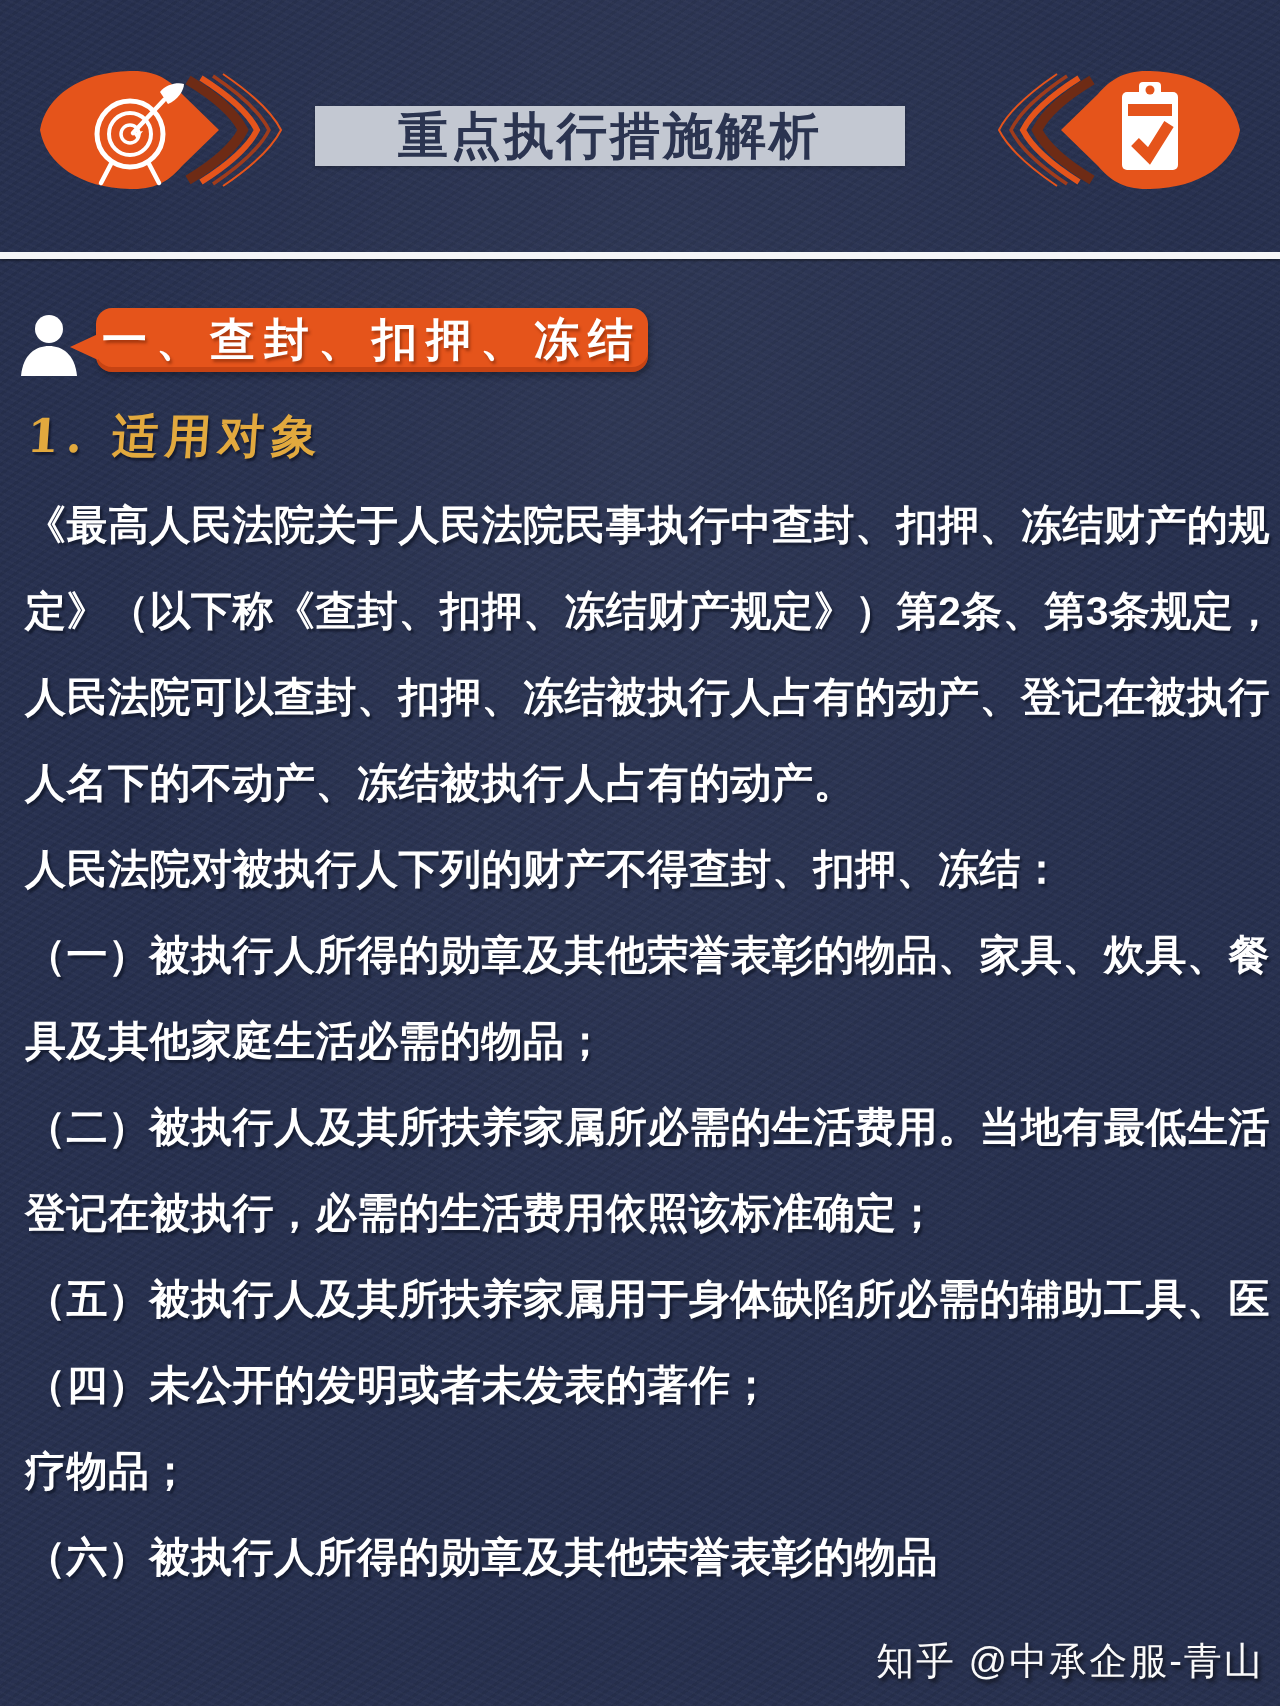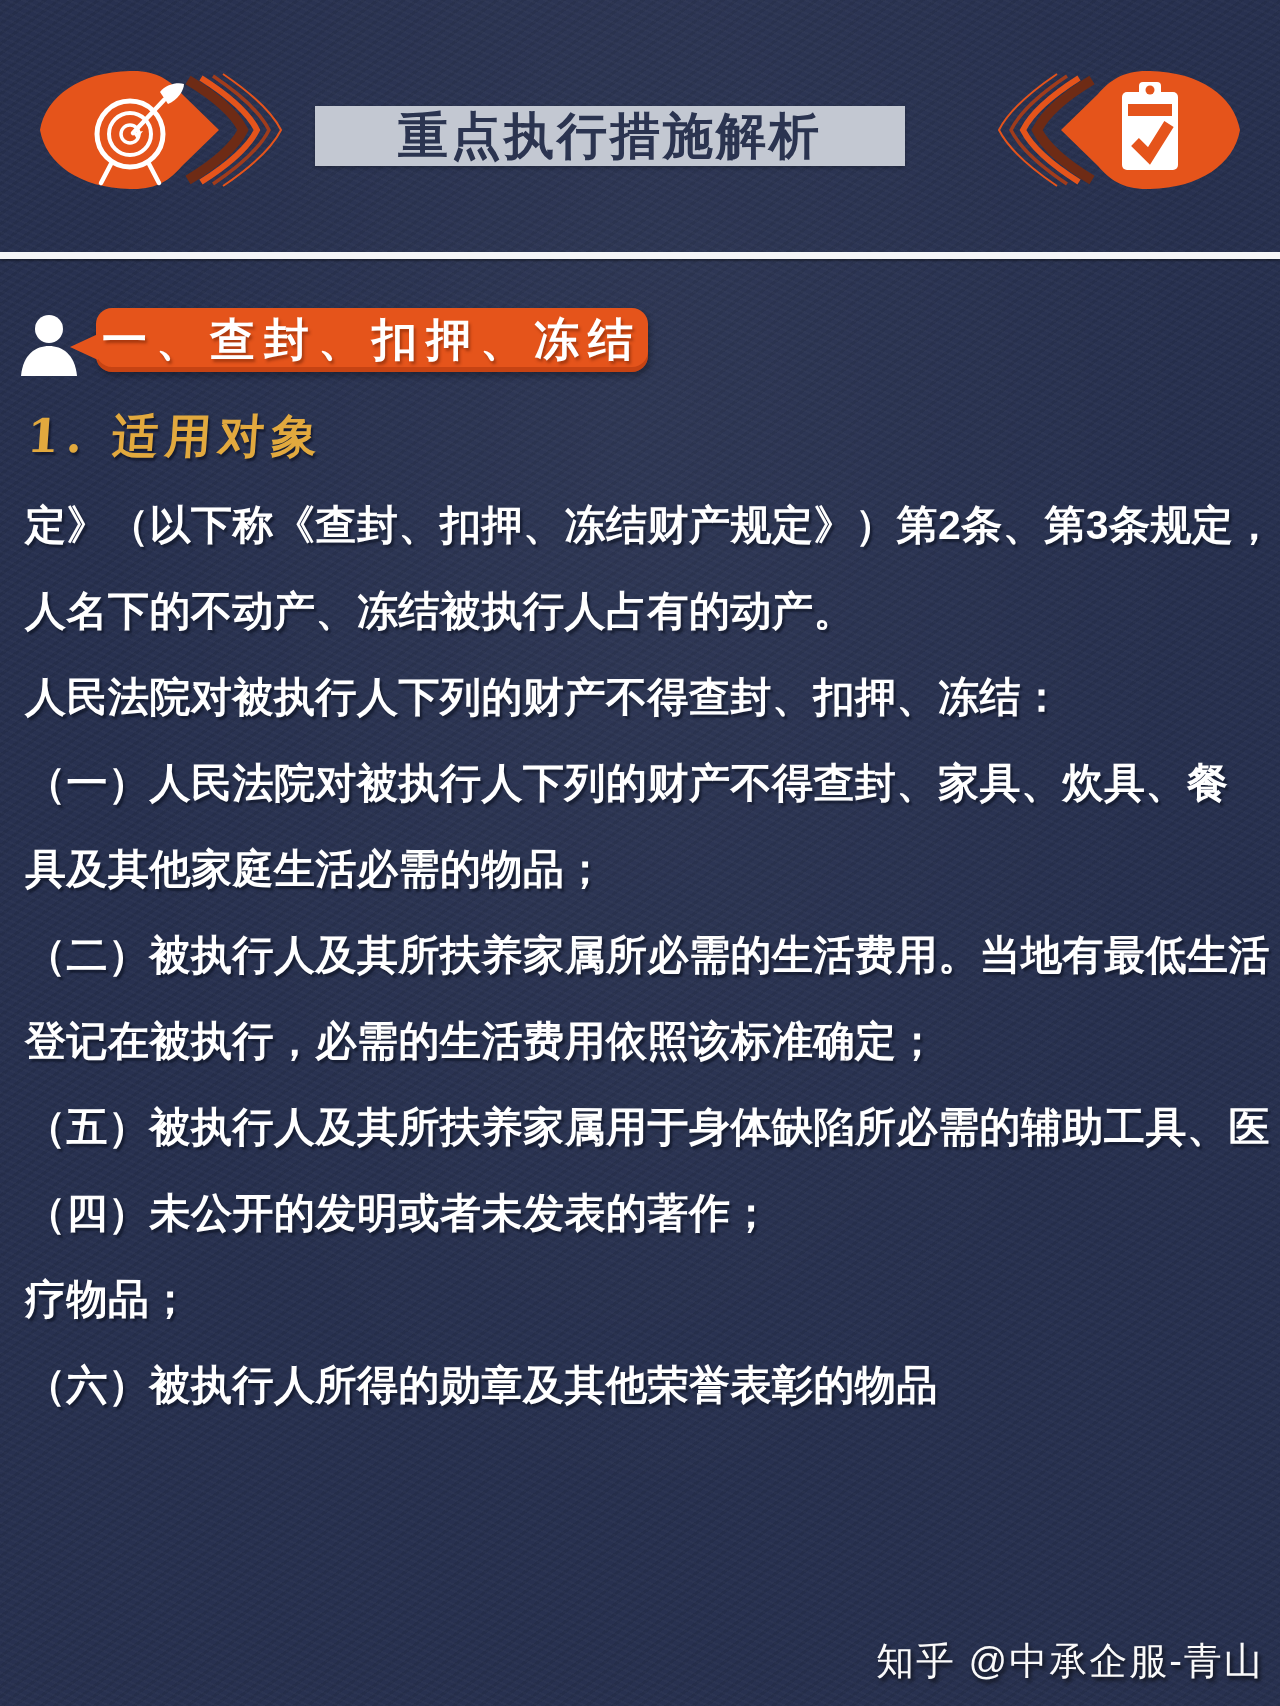--- a/index.html
+++ b/index.html
@@ -116,24 +116,26 @@
   </svg>
 
   <div id="section-banner" class="abs">
     <span class="tail"></span>
     <span class="banner-text">一、查封、扣押、冻结</span>
   </div>
 
   <div id="subheading" class="abs">1. 适用对象</div>
 
   <div id="body-text" class="abs">
+    <div class="line">《最高人民法院关于人民法院民事执行中查封、扣押、冻结财产的规</div>
     <div class="line">定》（以下称《查封、扣押、冻结财产规定》）第2条、第3条规定，</div>
+    <div class="line">人民法院可以查封、扣押、冻结被执行人占有的动产、登记在被执行</div>
     <div class="line">人名下的不动产、冻结被执行人占有的动产。</div>
     <div class="line">人民法院对被执行人下列的财产不得查封、扣押、冻结：</div>
-    <div class="line">（一）人民法院对被执行人下列的财产不得查封、家具、炊具、餐</div>
+    <div class="line">（一）被执行人所得的勋章及其他荣誉表彰的物品、家具、炊具、餐</div>
     <div class="line">具及其他家庭生活必需的物品；</div>
     <div class="line">（二）被执行人及其所扶养家属所必需的生活费用。当地有最低生活</div>
     <div class="line">登记在被执行，必需的生活费用依照该标准确定；</div>
     <div class="line">（五）被执行人及其所扶养家属用于身体缺陷所必需的辅助工具、医</div>
     <div class="line">（四）未公开的发明或者未发表的著作；</div>
     <div class="line">疗物品；</div>
     <div class="line">（六）被执行人所得的勋章及其他荣誉表彰的物品</div>
   </div>
 
   <div id="watermark" class="abs">知乎 @中承企服-青山</div>

